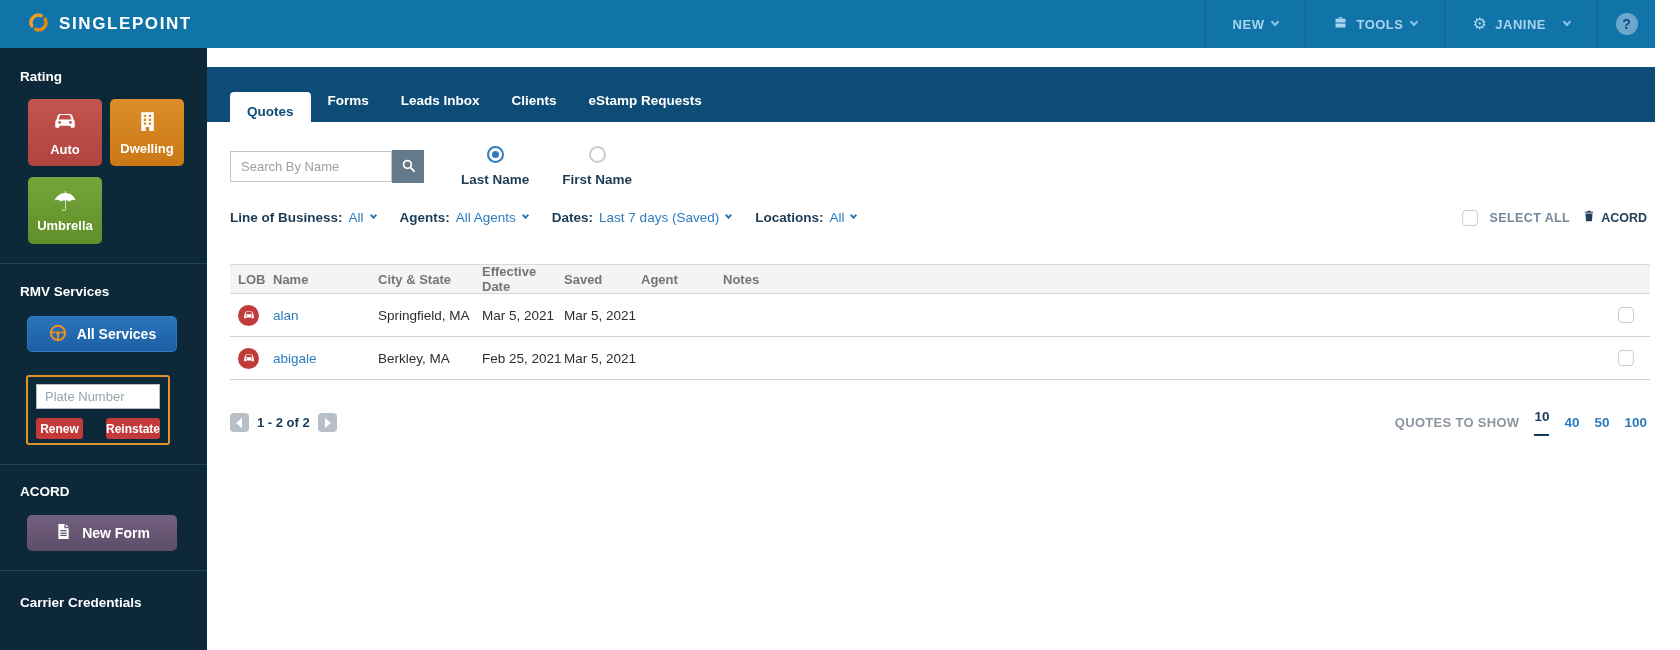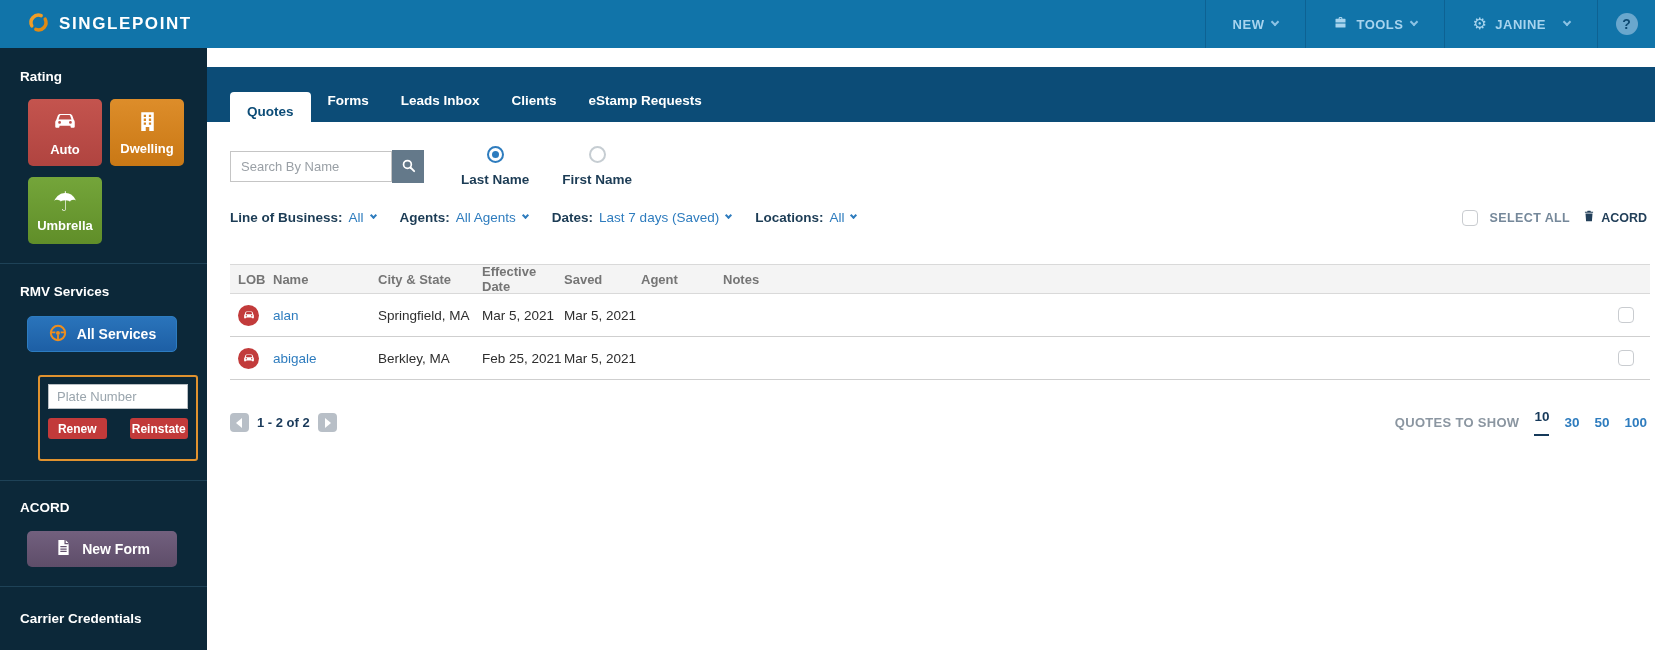--- a/index.html
+++ b/index.html
@@ -41,22 +41,22 @@
   .tile-home { background:linear-gradient(#5585ab,#46759b); }
   .tile-dwelling { background:linear-gradient(#dd8d2a,#c97815); }
   .tile-umbrella { background:linear-gradient(#74a53a,#608e29); }
   .umb-glyph { font-size:27px; }
   .side-divider { border-top:1px solid #1e4257; margin-top:19px; }
   .h-rmv { margin-top:20px; }
   .all-services-btn { width:150px; height:36px; margin:17px 0 0 27px;
     background:linear-gradient(#2a74bb,#1d5fa5); border:1px solid #2d7cc0;
     border-radius:5px; display:flex; align-items:center; justify-content:center;
     gap:9px; color:#fff; font-weight:bold; font-size:14px; cursor:pointer; }
-  .plate-box { width:160px; margin:23px 0 0 38px; border:2px solid #e0922f;
-    border-radius:3px; padding:7px 8px 20px; }
+  .plate-box { width:144px; margin:23px 0 0 26px; border:2px solid #e0922f;
+    border-radius:3px; padding:7px 8px 4px; }
   .plate-input { width:100%; height:25px; border:1px solid #b9bfc4; padding:0 8px;
     font-size:13px; font-family:inherit; color:#333; }
   .plate-input::placeholder { color:#9aa5ad; }
   .plate-buttons { display:flex; gap:23px; margin-top:9px; }
   .red-btn { flex:1; height:21px; background:#c23a3a; color:#fff; border:none;
     border-radius:3px; font-size:12px; font-weight:bold; font-family:inherit; cursor:pointer; }
   .h-acord { margin-top:19px; }
   .new-form-btn { width:150px; height:36px; margin:16px 0 0 27px;
     background:linear-gradient(#72607e,#5e4d69); border-radius:5px; display:flex;
     align-items:center; justify-content:center; gap:9px; color:#fff;
@@ -379,21 +379,21 @@
               <span class="tri-left"></span>
             </button>
             <span class="pager-text">1 - 2 of 2</span>
             <button class="pager-btn">
               <span class="tri-right"></span>
             </button>
           </div>
           <div class="qts">
             <span class="qts-label">QUOTES TO SHOW</span>
             <span class="qts-option active">10</span>
-            <span class="qts-option">30</span>
+            <span class="qts-option">40</span>
             <span class="qts-option">50</span>
             <span class="qts-option">100</span>
           </div>
         </div>
 
       </div>
     </main>
   </div>
 </div>
 

